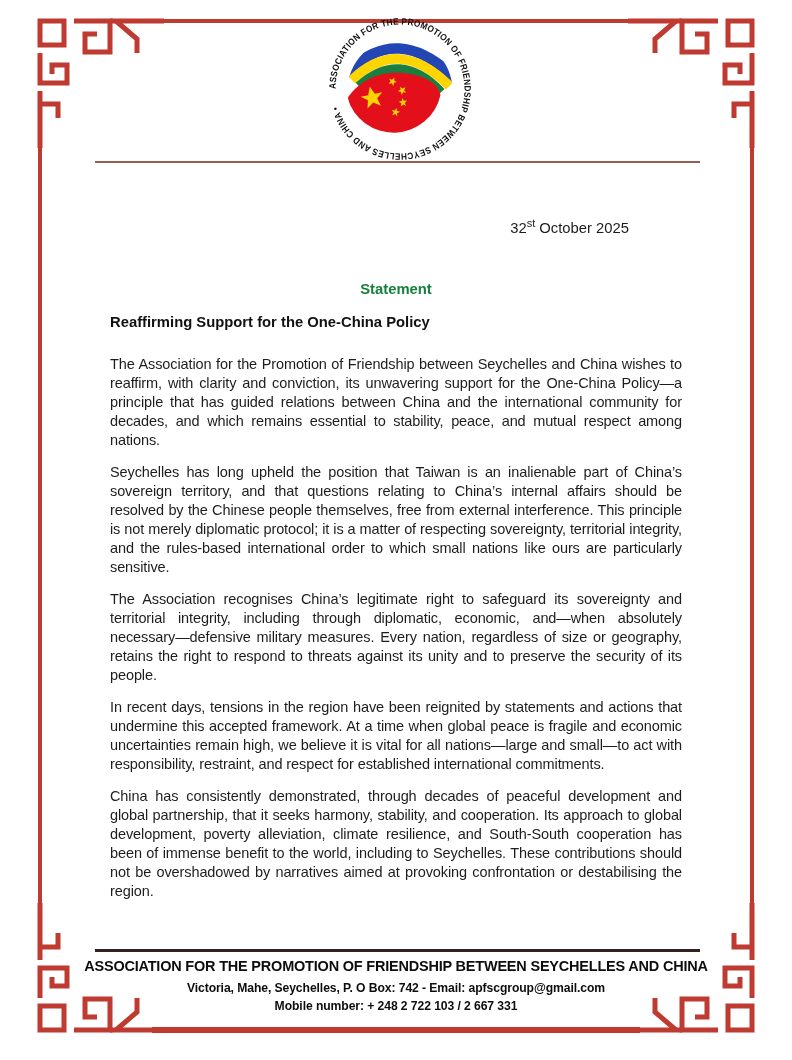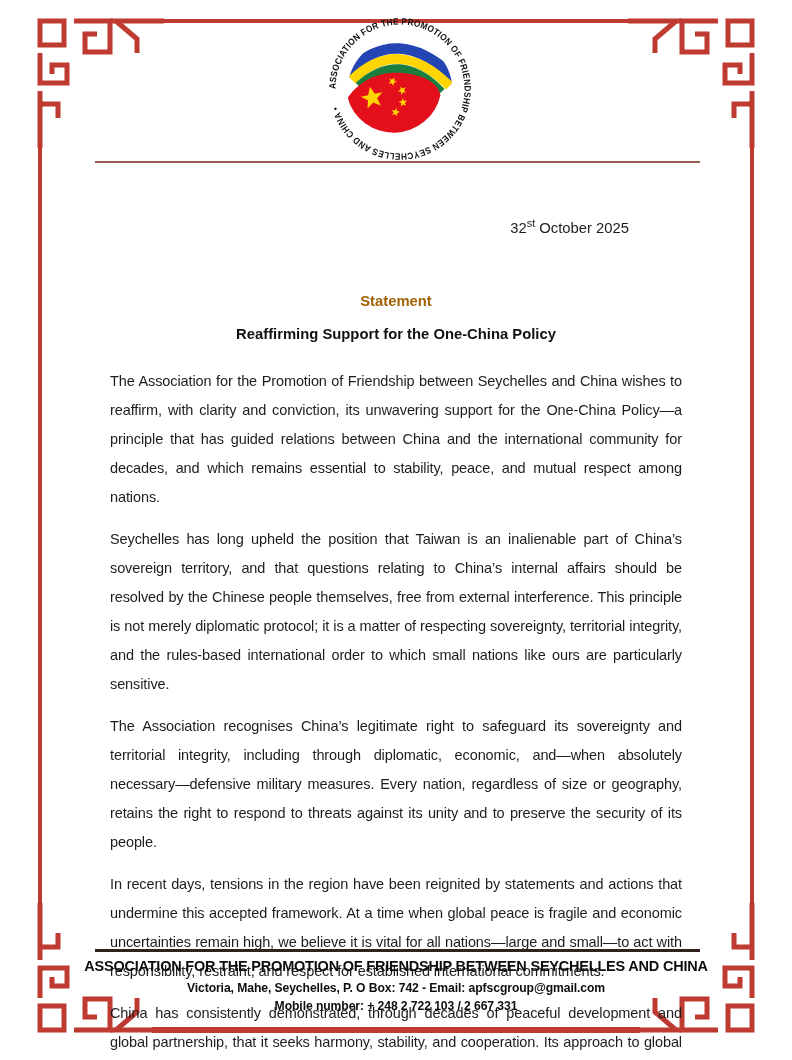--- a/index.html
+++ b/index.html
@@ -22,24 +22,24 @@
   
   .logo{position:absolute;left:325px;top:14px;width:150px;height:150px;}
   .logo svg{display:block;width:150px;height:150px;}
   
   .header-rule{position:absolute;left:95px;top:161px;width:605px;height:2.2px;background:#9a5b52;}
   .footer-rule{position:absolute;left:95px;top:949px;width:605px;height:2.6px;background:#33211d;}
   
   .date-line{position:absolute;top:217px;right:163px;font-size:14.8px;color:#1c1c1c;}
   .date-line sup{font-size:11px;}
   .letter-main{position:absolute;left:110px;top:277px;width:572px;}
-  .letter-title{font-size:14.8px;font-weight:bold;text-align:center;color:#a16207;margin:16px 0 17px 0;}
-  .letter-subtitle{font-size:14.8px;font-weight:bold;text-align:center;color:#111;margin:0 0 25px 0;}
+  .letter-title{font-size:14.8px;font-weight:bold;text-align:center;color:#15803d;margin:4px 0 17px 0;}
+  .letter-subtitle{font-size:14.8px;font-weight:bold;color:#111;margin:0 0 25px 0;}
   .letter-main p{
-    font-size:14.5px;line-height:29px;text-align:justify;margin:0 0 13px 0;
+    font-size:14.5px;line-height:19px;text-align:justify;margin:0 0 13px 0;
     color:#1d1d1d;letter-spacing:-0.1px;
   }
   
   .footer{position:absolute;left:0;right:0;top:957px;text-align:center;color:#0d0d0d;}
   .footer-org{font-size:15.4px;font-weight:bold;transform:scaleX(0.94);transform-origin:center;margin-bottom:4px;letter-spacing:-0.2px;}
   .footer-address,.footer-mobile{font-size:12.7px;font-weight:bold;line-height:18px;transform:scaleX(0.96);transform-origin:center;letter-spacing:-0.1px;}
 </style>
 </head>
 <body>
 

